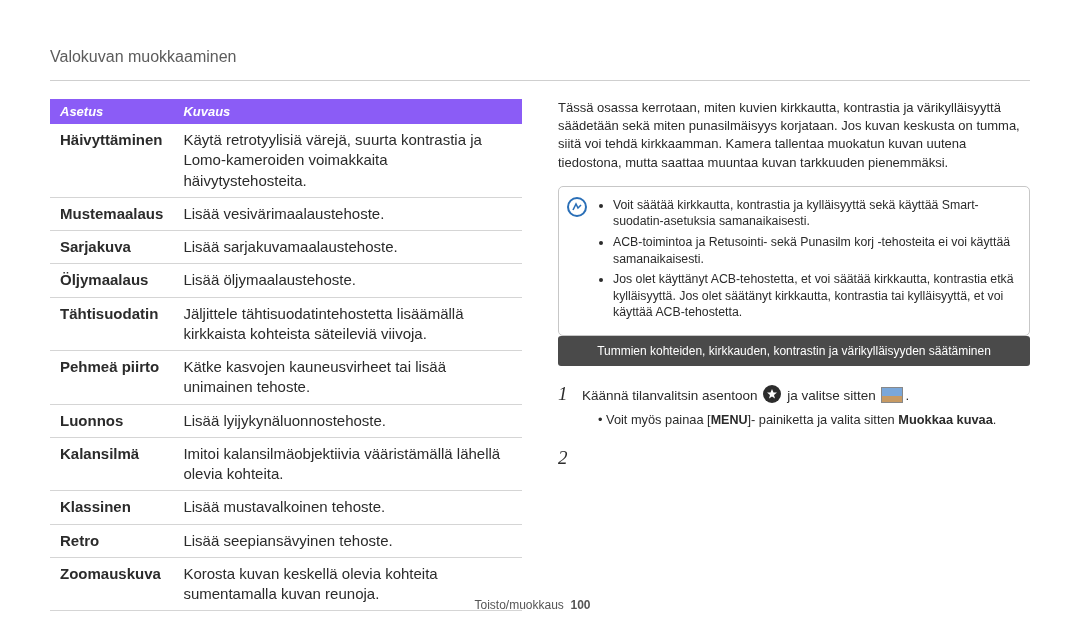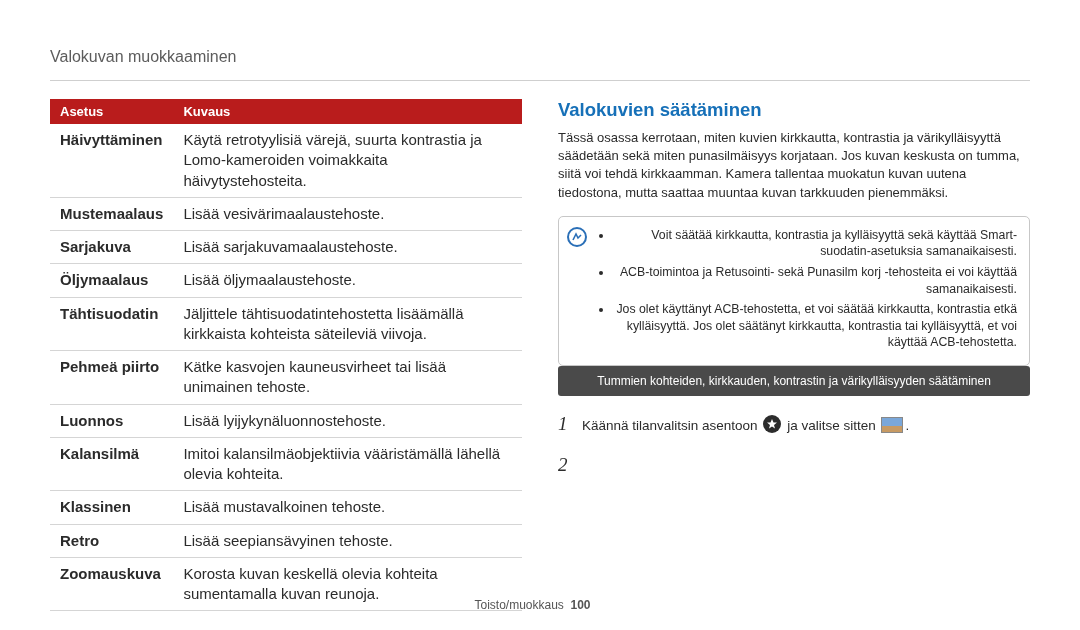--- a/index.html
+++ b/index.html
@@ -21,23 +21,24 @@
   }
   .columns {
     display: flex;
     gap: 36px;
   }
   .col { flex: 1; min-width: 0; }
 
   
   table { width: 100%; border-collapse: collapse; }
   thead th {
-    background: #b91c1c;
+    background: #8b5cf6;
     color: #fff;
     font-weight: bold;
+    font-style: italic;
     text-align: left;
     padding: 5px 10px;
     font-size: 13px;
   }
   tbody td {
     padding: 6px 10px 6px 10px;
     vertical-align: top;
     border-bottom: 1px solid #d5d5d5;
     line-height: 1.35;
     font-size: 15px;
@@ -68,21 +69,20 @@
   }
   .body-text { line-height: 1.4; font-size: 13px; }
   .tip-box {
     border: 1px solid #c7c7c7;
     border-radius: 5px;
     margin-top: 14px;
     padding: 10px 12px 10px 40px;
     position: relative;
     font-size: 12.3px;
     line-height: 1.35;
-    text-align: right;
   }
   .tip-icon {
     position: absolute;
     left: 8px;
     top: 10px;
     width: 20px;
     height: 20px;
     border: 2px solid #2a6fb7;
     border-radius: 50%;
     display: flex;
@@ -223,21 +223,20 @@
       <div class="step-num">5</div>
       <div class="step-body">
         <span>Sarjakuva koskettamalla </span><span class="icon-box">
             <span class="icon-save"></span>
           </span><span>.</span>
       </div>
     </div>
   </div>
 
   <div class="col">
-    <div class="section-title">Valokuvien säätäminen</div>
     <div class="body-text">Tässä osassa kerrotaan, miten kuvien kirkkautta, kontrastia ja värikylläisyyttä säädetään sekä miten punasilmäisyys korjataan. Jos kuvan keskusta on tumma, siitä voi tehdä kirkkaamman. Kamera tallentaa muokatun kuvan uutena tiedostona, mutta saattaa muuntaa kuvan tarkkuuden pienemmäksi.</div>
 
     <div class="tip-box">
       <div class="tip-icon">
         <svg width="12" height="12" viewBox="0 0 12 12">
             <path d="M2 9 L5 3 L7 7 L10 4" fill="none" stroke="#2a6fb7" stroke-width="1.6"></path>
           </svg>
       </div>
       <ul id="tips-list">
           <li>Voit säätää kirkkautta, kontrastia ja kylläisyyttä sekä käyttää Smart-suodatin-asetuksia samanaikaisesti.</li>
@@ -253,20 +252,23 @@
       <div class="step-body">
         <span>Käännä tilanvalitsin asentoon </span><span class="icon-box">
             <span class="icon-dial">
               <svg width="12" height="12" viewBox="0 0 12 12">
                 <polygon points="6,1 7.5,4.5 11,4.5 8,7 9,10.5 6,8.5 3,10.5 4,7 1,4.5 4.5,4.5" fill="#fff"></polygon>
               </svg>
             </span>
           </span><span> ja valitse sitten </span><span class="icon-box">
             <span class="icon-photo"></span>
           </span><span>.</span>
+        <div class="bullet-sub">
+          <span>Voit myös painaa [</span><span class="menu-label">MENU</span><span>]- painiketta ja valita sitten </span><span class="bold">Muokkaa kuvaa</span><span>.</span>
+        </div>
       </div>
     </div>
 
     <div class="step">
       <div class="step-num">2</div>
     </div>
 
   </div>
 </div>
 

